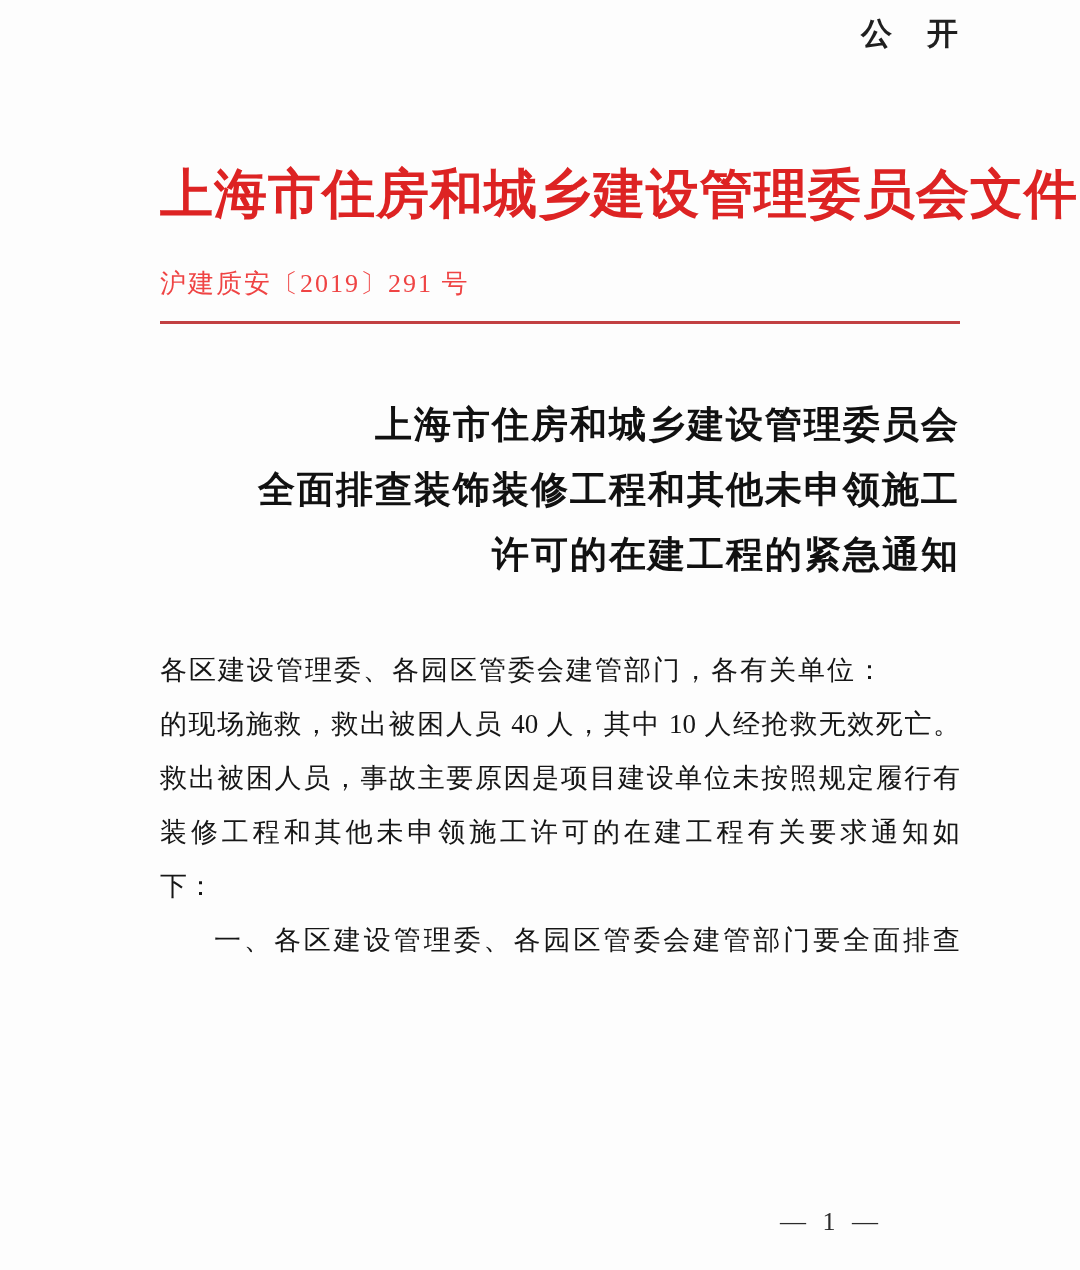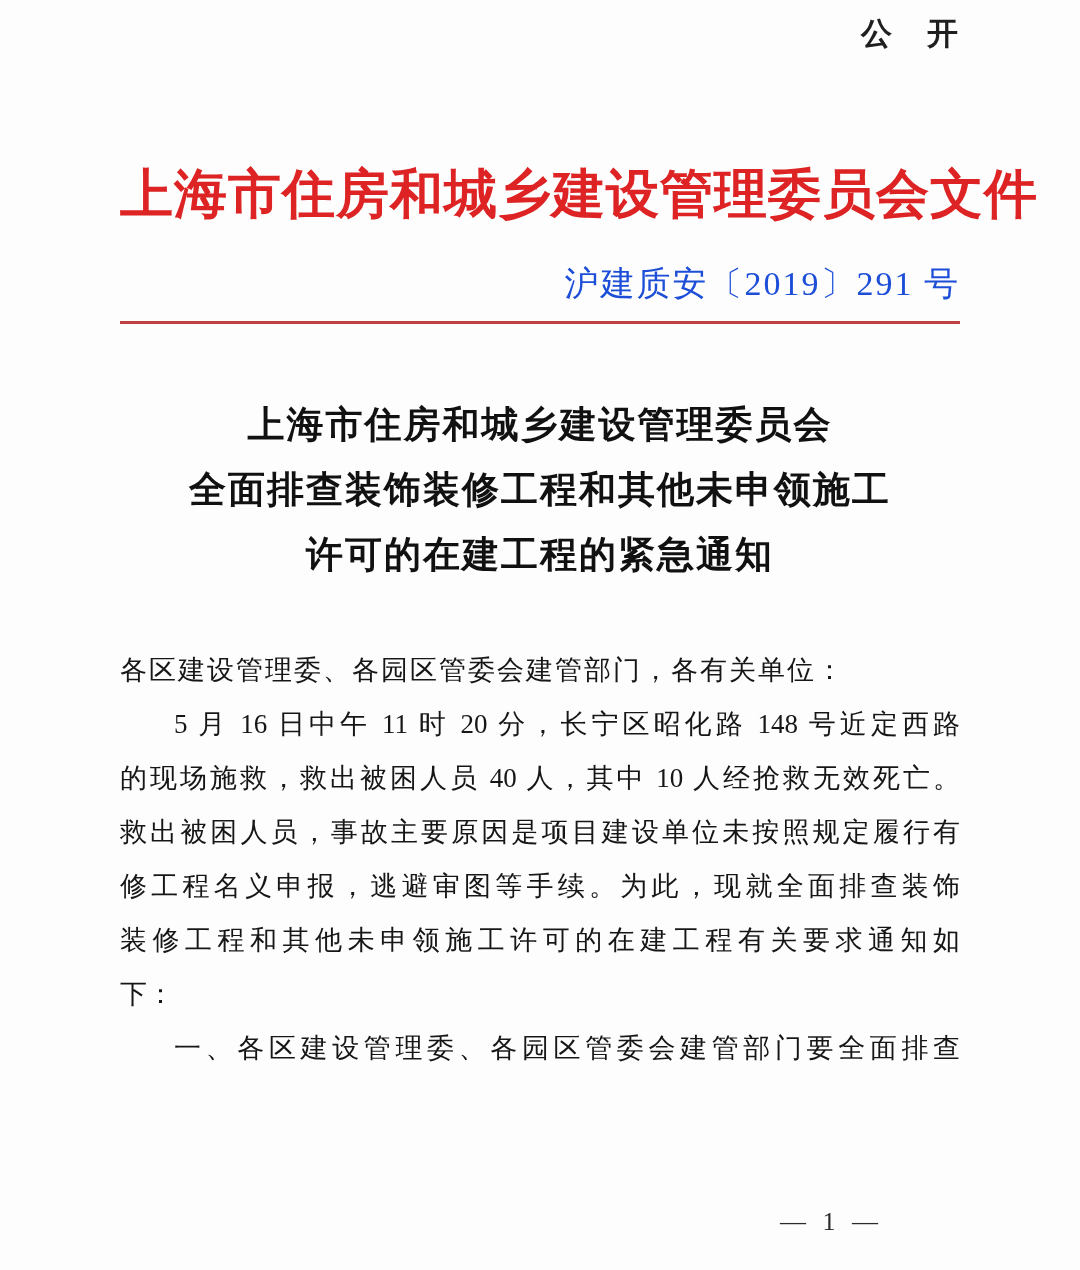--- a/index.html
+++ b/index.html
@@ -12,20 +12,21 @@
     width: 1080px;
     height: 1270px;
     margin: 0 auto;
     background: #fdfdfd;
     overflow: hidden;
     font-family: "Liberation Serif", "DejaVu Serif", serif;
     color: #1c1c1c;
   }
   .content {
     padding: 0 120px;
+    margin-left: 40px;
   }
   .classification {
     padding-top: 14px;
     line-height: 40px;
     text-align: right;
     font-family: "Liberation Sans", "DejaVu Sans", sans-serif;
     font-size: 31px;
     font-weight: 600;
     letter-spacing: 2px;
     color: #1f1f1f;
@@ -36,33 +37,33 @@
     text-align: center;
     font-size: 53px;
     font-weight: bold;
     letter-spacing: 1px;
     color: #dd2323;
     white-space: nowrap;
   }
   .doc-number {
     margin-top: 44px;
     line-height: 36px;
-    text-align: right;
-    font-size: 34px;
+    text-align: left;
+    font-size: 26px;
     letter-spacing: 2px;
-    color: #1d4ed8;
+    color: #ef4444;
   }
   .red-rule {
     margin-top: 19px;
     height: 3px;
     background: #c24042;
   }
   .notice-title {
     margin: 68px 0 0 0;
-    text-align: center;
+    text-align: right;
     font-size: 37px;
     font-weight: bold;
     line-height: 65px;
     letter-spacing: 2px;
     color: #111;
   }
   .notice-title .title-line {
     display: block;
     white-space: nowrap;
   }
@@ -112,24 +113,22 @@
     <div class="red-rule"></div>
 
     <h1 class="notice-title">
       <span class="title-line">上海市住房和城乡建设管理委员会</span>
       <span class="title-line">全面排查装饰装修工程和其他未申领施工</span>
       <span class="title-line">许可的在建工程的紧急通知</span>
     </h1>
 
     <div class="body-block">
       <div class="line no-justify salutation">各区建设管理委、各园区管委会建管部门，各有关单位：</div>
-      <div class="line indent">5 月 16 日中午 11 时 20 分，长宁区昭化路 148 号近定西路</div>
       <div class="line">的现场施救，救出被困人员 40 人，其中 10 人经抢救无效死亡。</div>
       <div class="line">救出被困人员，事故主要原因是项目建设单位未按照规定履行有</div>
-      <div class="line">修工程名义申报，逃避审图等手续。为此，现就全面排查装饰</div>
       <div class="line">装修工程和其他未申领施工许可的在建工程有关要求通知如</div>
       <div class="line no-justify">下：</div>
       <div class="line indent">一、各区建设管理委、各园区管委会建管部门要全面排查</div>
     </div>
 
   </div>
 
   <div class="page-number">— 1 —</div>
 </div>
 

